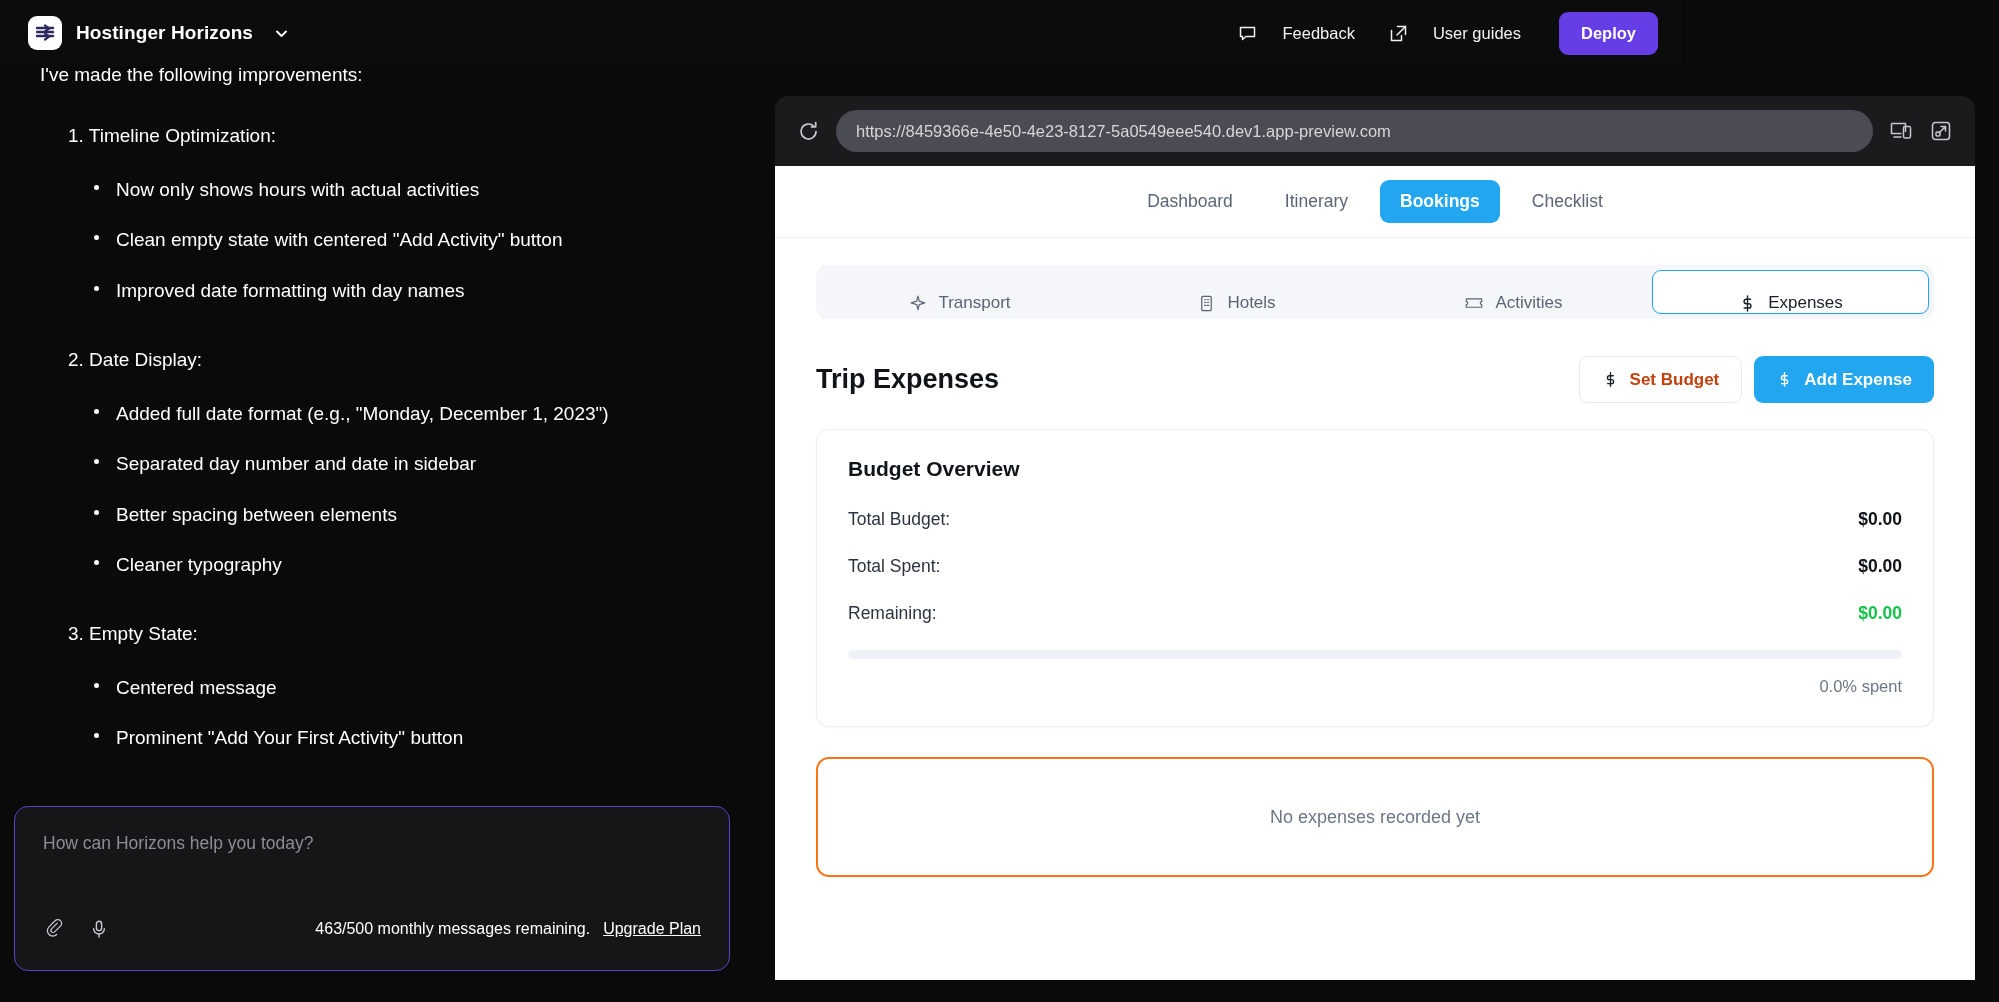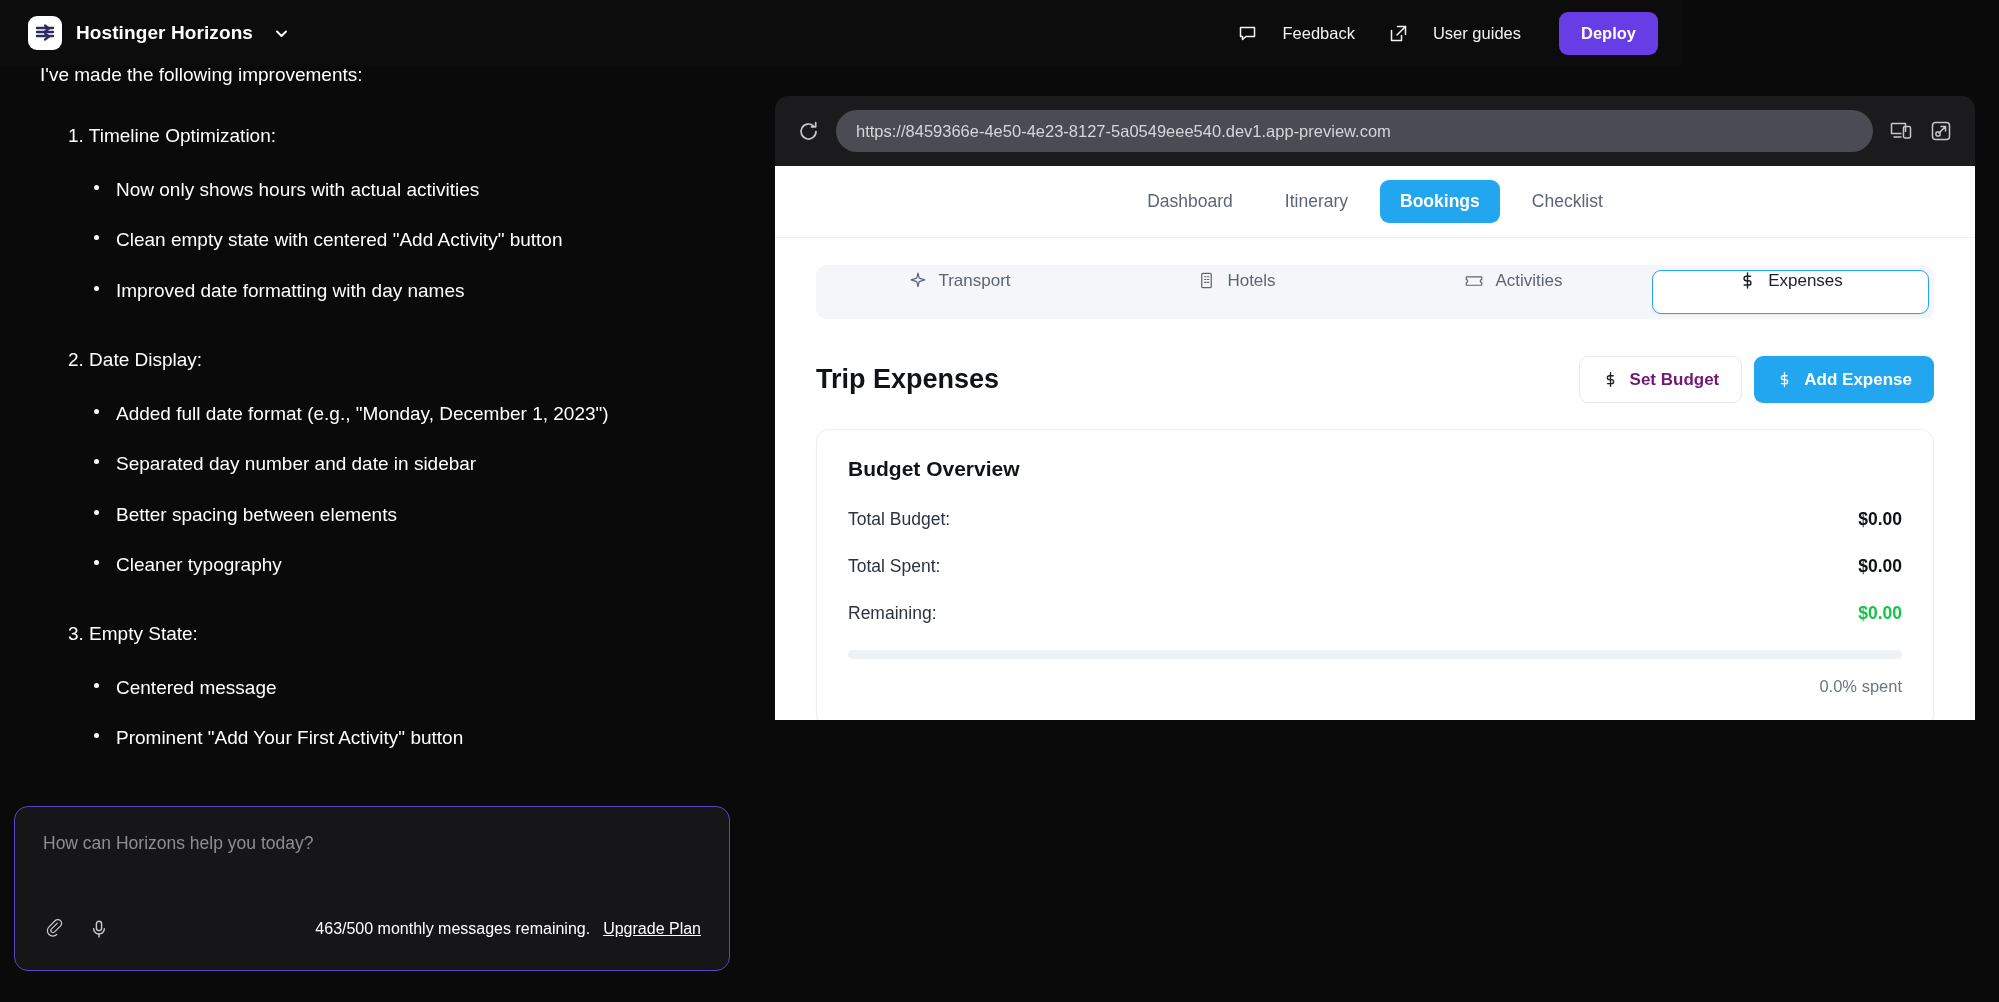--- a/index.html
+++ b/index.html
@@ -76,21 +76,21 @@
     display: flex; align-items: center; color: #c9c9cf;
   }
   .quota {
     margin-left: auto; display: flex; align-items: baseline; gap: 13px;
     font-size: 16px; color: #ffffff;
   }
   .quota a { color: #ffffff; text-decoration: underline; cursor: pointer; }
 
   
   .preview {
-    position: absolute; top: 96px; left: 775px; width: 1200px; height: 624px;
+    position: absolute; top: 96px; left: 775px; width: 1200px; height: 884px;
     background: #1b1b1d; border-radius: 14px 14px 0 0; overflow: hidden;
   }
   .pvbar {
     height: 70px; display: flex; align-items: center; gap: 16px;
     padding: 0 22px 0 22px; background: #1b1b1d;
   }
   .urlbar {
     flex: 1; height: 42px; background: #4b4c53; border-radius: 21px;
     display: flex; align-items: center; padding: 0 20px;
     color: #d5d6da; font-size: 16.5px; cursor: text;
@@ -111,38 +111,38 @@
   }
   .mtab.active { background: #23a6f0; color: #ffffff; font-weight: bold; }
 
   .pvcontent { padding: 27px 41px 0 41px; }
 
   .subtabs {
     display: flex; background: #f4f6f9; border-radius: 11px; padding: 5px;
     height: 54px; align-items: stretch;
   }
   .stab {
-    flex: 1; display: flex; align-items: flex-start; justify-content: center;
+    flex: 1; display: flex; align-items: flex-end; justify-content: center;
     gap: 11px; font-size: 17px; color: #5b6675; border-radius: 9px;
     border: 1.5px solid transparent; background: none; cursor: pointer;
     font-family: inherit;
   }
   .stab.active {
     background: #ffffff; color: #1b1f27; border-color: #23a6f0;
     font-weight: normal; box-shadow: 0 1px 2px rgba(0,0,0,.05);
   }
 
   .titlerow {
     display: flex; align-items: center; margin-top: 37px;
   }
   .ptitle { font-size: 27px; font-weight: bold; color: #101419; }
   .titlerow .acts { margin-left: auto; display: flex; gap: 12px; }
   .btn-ghost {
     display: flex; align-items: center; gap: 11px;
-    background: #ffffff; color: #701a75; font-size: 17px;
+    background: #ffffff; color: #c2410c; font-size: 17px;
     border: 1px solid #e6e9ee; border-radius: 9px; padding: 2px 22px;
     height: 47px; cursor: pointer; font-family: inherit; font-weight: bold;
   }
   .btn-primary {
     display: flex; align-items: center; gap: 11px;
     background: #23a6f0; color: #ffffff; font-size: 17px; font-weight: bold;
     border: none; border-radius: 9px; padding: 0 22px; height: 47px;
     cursor: pointer; font-family: inherit;
   }
 

